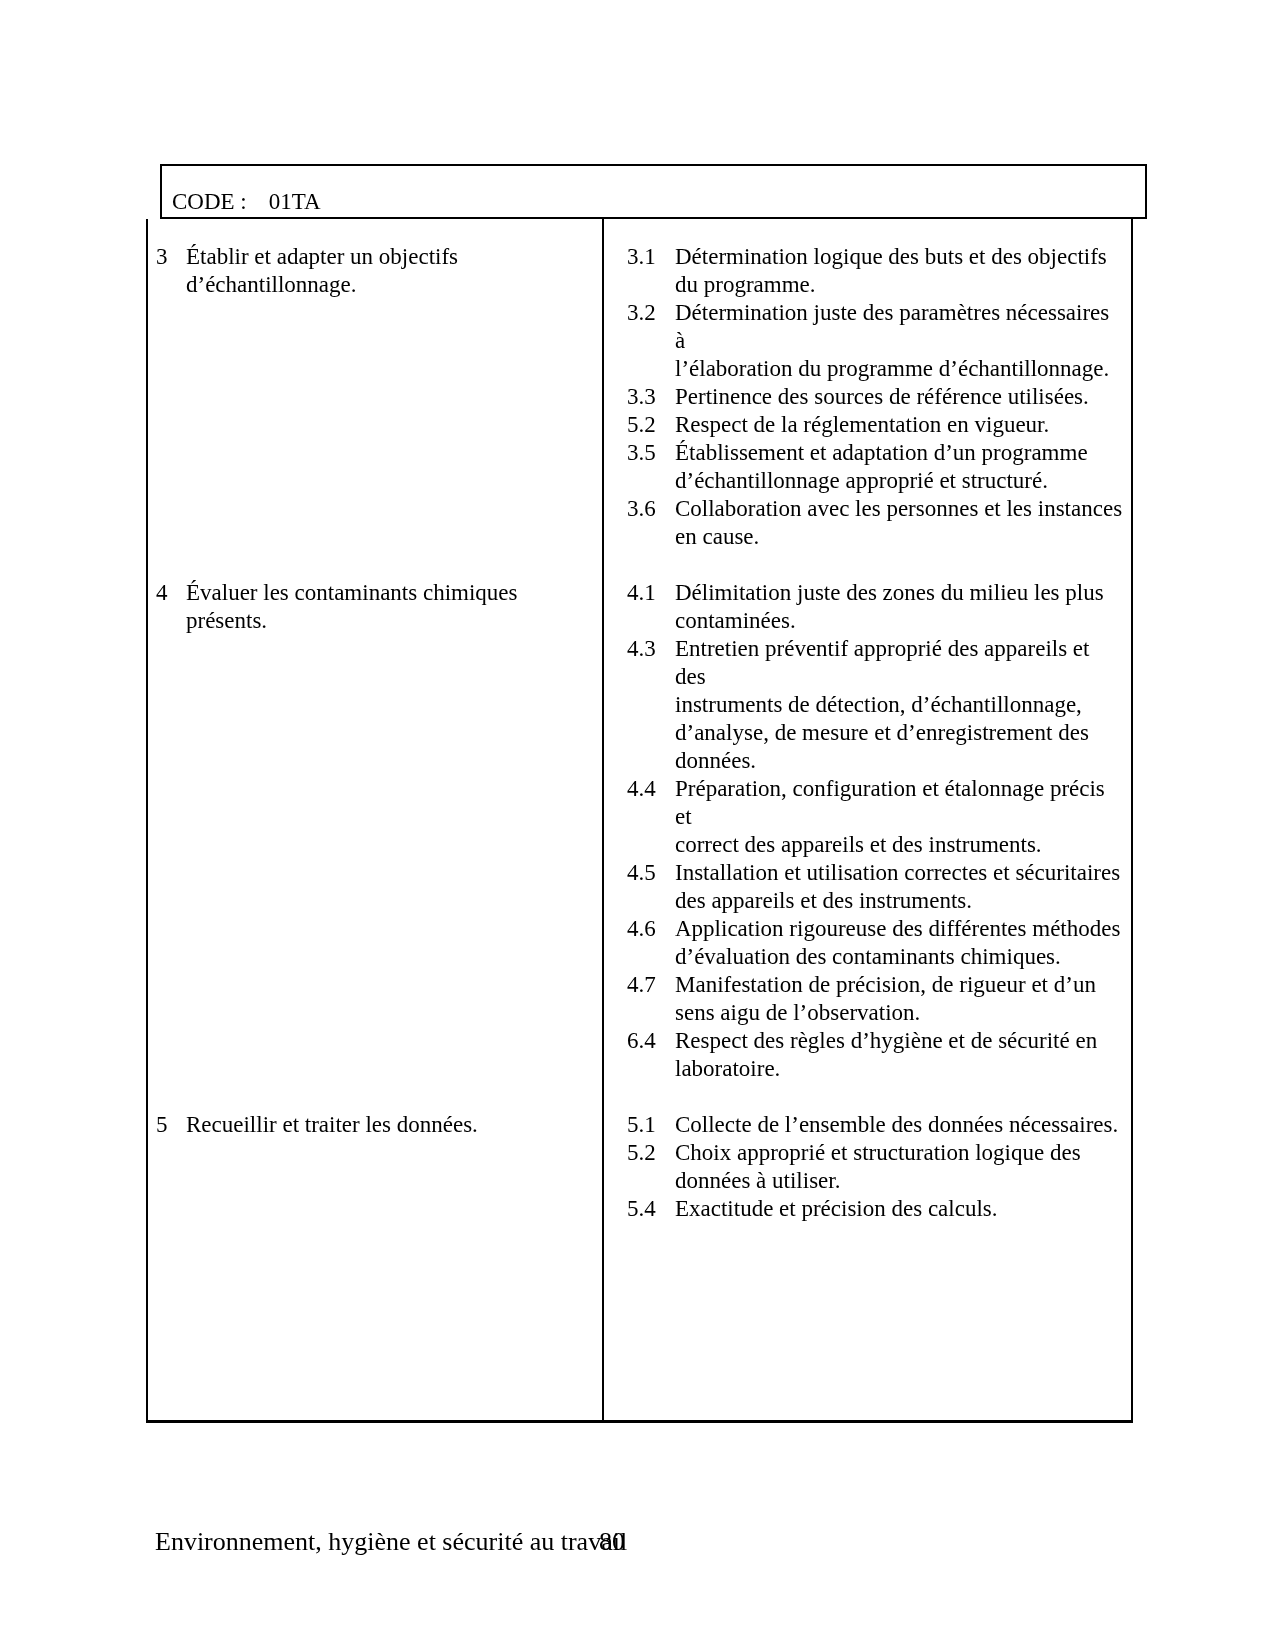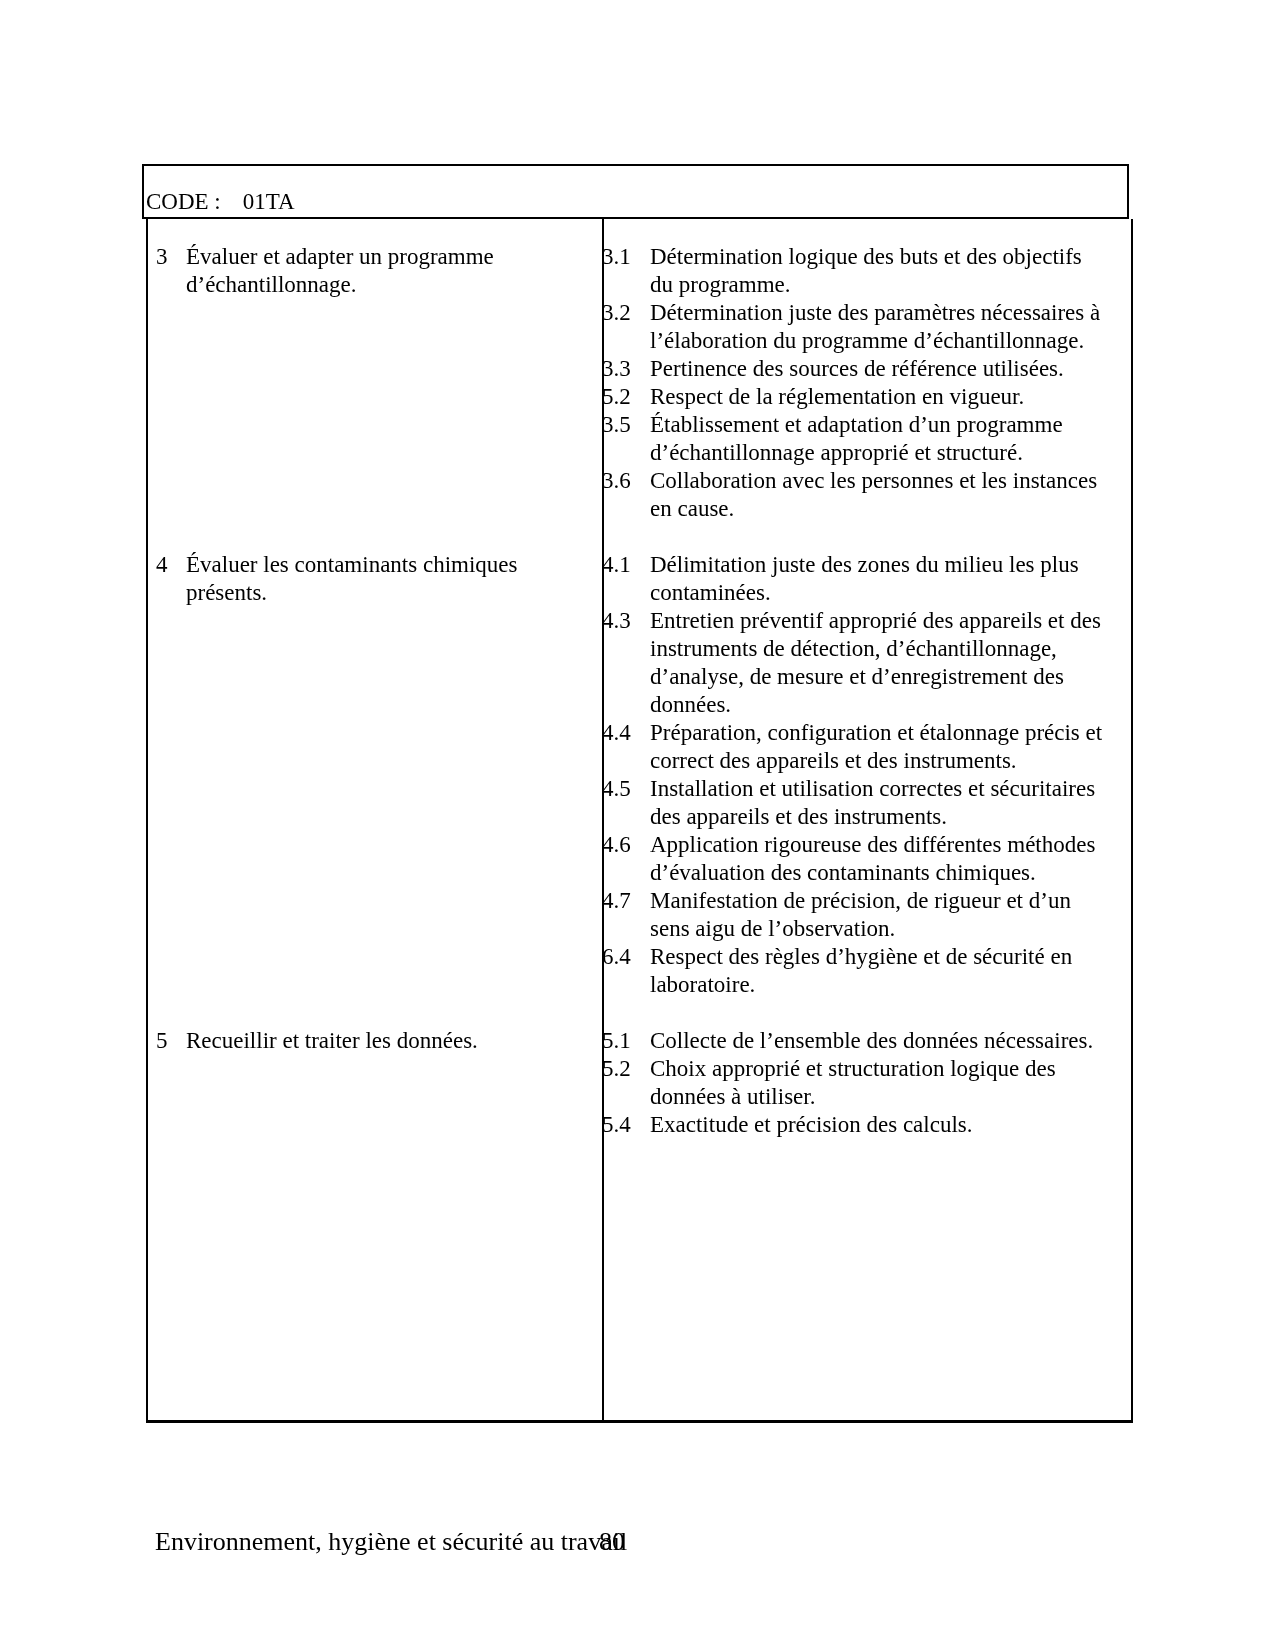--- a/index.html
+++ b/index.html
@@ -12,24 +12,24 @@
     background:var(--paper);
     font-family:"Liberation Serif","DejaVu Serif",serif;
     color:var(--ink);
     position:relative;
     overflow:hidden;
   }
   .page{position:absolute;inset:0;}
 
   
   .code-box{
-    position:absolute;left:142px;top:164px;width:987px;height:55px;
+    position:absolute;left:160px;top:164px;width:987px;height:55px;
     box-sizing:border-box;border:2px solid var(--ink);
     font-size:23px;line-height:26px;
-    padding:23px 0 0 2px;
+    padding:23px 0 0 10px;
   }
   .code-box .code-value{margin-left:22px;}
 
   
   .main-table{
     position:absolute;left:146px;top:219px;width:987px;height:1204px;
     box-sizing:border-box;
     border-left:2px solid var(--ink);
     border-right:2px solid var(--ink);
     border-bottom:3px solid var(--ink);
@@ -39,21 +39,21 @@
     position:absolute;left:454px;top:0;bottom:0;width:2px;
     background:var(--ink);
   }
   .rows{position:absolute;left:0;right:0;top:0;padding-top:24px;}
   .row{display:flex;align-items:flex-start;margin-bottom:28px;}
   .cell-left{
     width:454px;flex:none;box-sizing:border-box;
     padding-left:8px;display:flex;align-items:flex-start;
   }
   .cell-left .num{width:30px;flex:none;}
-  .cell-right{flex:1;box-sizing:border-box;padding-left:0;padding-right:6px;}
+  .cell-right{flex:1;box-sizing:border-box;padding-left:25px;padding-right:6px;}
   .item{display:flex;align-items:flex-start;}
   .item .num{width:48px;flex:none;}
   .txt{white-space:pre-line;}
 
   
   .footer{
     position:absolute;left:155px;top:1528px;width:700px;
     font-size:26px;line-height:28px;
   }
   .footer .pagenum{position:absolute;left:444px;top:0;}
@@ -66,21 +66,21 @@
   <div class="code-box">
     <span>CODE :</span><span class="code-value">01TA</span>
   </div>
 
   <div class="main-table">
     <div class="divider"></div>
     <div class="rows" id="rows">
         <div class="row">
           <div class="cell-left">
             <span class="num">3</span>
-            <div class="txt">Évaluer et adapter un programme
+            <div class="txt">Établir et adapter un objectifs
 d’échantillonnage.</div>
           </div>
           <div class="cell-right">
             <div class="item">
               <span class="num">3.1</span>
               <div class="txt">Détermination logique des buts et des objectifs
 du programme.</div>
             </div>
             <div class="item">
               <span class="num">3.2</span>

